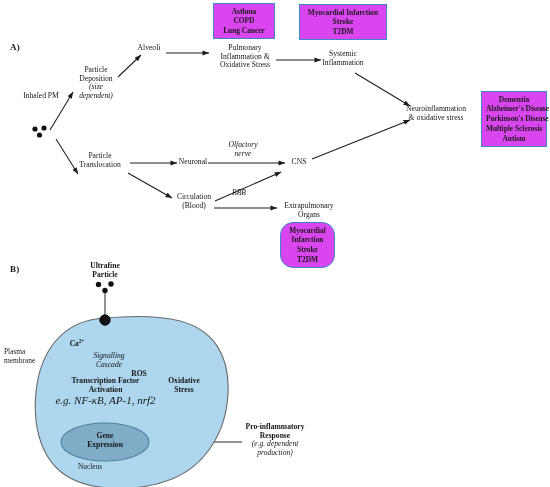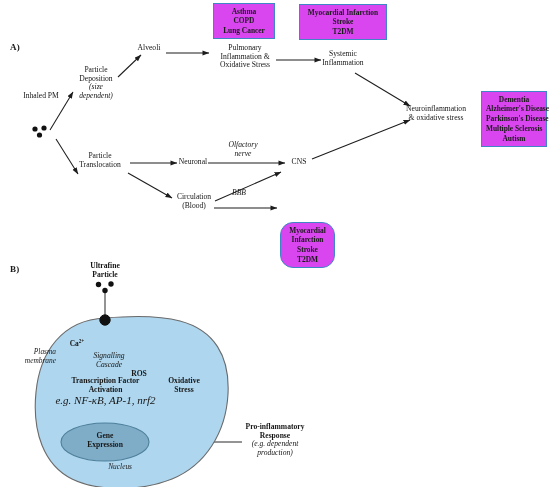--- a/index.html
+++ b/index.html
@@ -51,23 +51,22 @@
     font-weight: bold;
     font-size: 7.4px;
     line-height: 1.32;
     padding: 2.5px 4px;
     box-sizing: border-box;
     white-space: nowrap;
   }
   .dbox .ln { display: block; }
   .cell-label {
     position: absolute;
-    font-style: italic;
     font-size: 7.4px;
-    text-align: right;
+    text-align: left;
     line-height: 1.2;
     white-space: nowrap;
   }
   .cell-label .ln { display: block; }
   .pm-dots { position: absolute; }
 </style>
 </head>
 <body>
 
 <div id="figure">
@@ -209,20 +208,24 @@
 
   <div class="node" style="left:168px; top:193px; width:52px;">
     <span class="ln">Circulation</span>
     <span class="ln">(Blood)</span>
   </div>
 
   <div class="node italic" style="left:226px; top:189px; width:26px;">
     <span class="ln">BBB</span>
   </div>
 
+  <div class="node" style="left:272px; top:202px; width:74px;">
+    <span class="ln">Extrapulmonary</span>
+    <span class="ln">Organs</span>
+  </div>
 
   <div class="dbox" style="left:280px; top:222px; width:55px;border-radius:13px;">
     <span class="ln">Myocardial</span>
     <span class="ln">Infarction</span>
     <span class="ln">Stroke</span>
     <span class="ln">T2DM</span>
   </div>
 
   <div class="panel-label" style="left:10px; top:264px;">B)</div>
 

